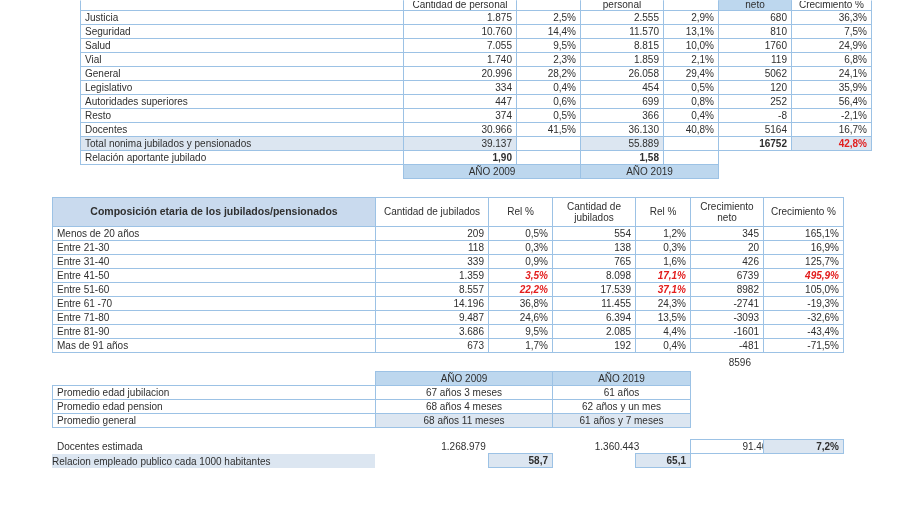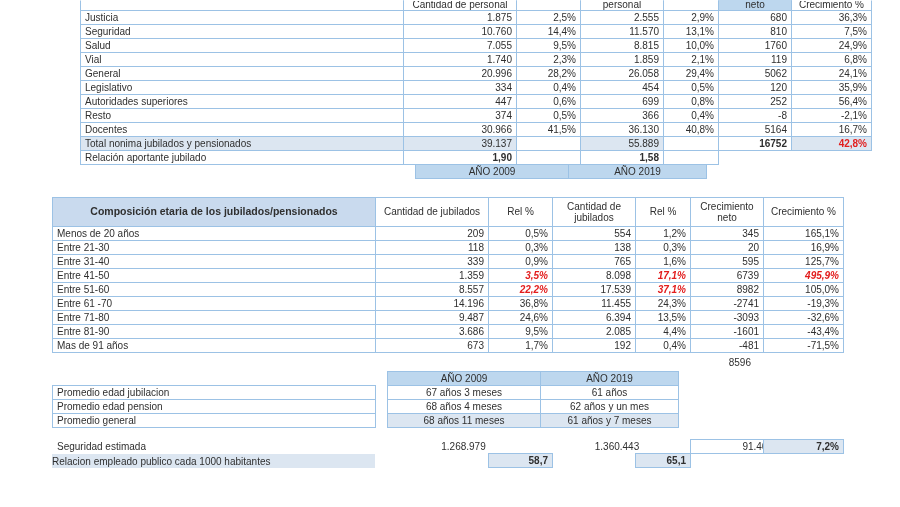--- a/index.html
+++ b/index.html
@@ -40,21 +40,21 @@
   .red-i{color:var(--red);font-weight:bold;font-style:italic;}
   .fs105{font-size:10.5px;}
   
   .w-lab{width:324px;}
   .wc1{width:114px;}
   .wc2{width:65px;}
   .wc3{width:84px;}
   .wc4{width:56px;}
   .wc5{width:74px;}
   .wc6{width:81px;}
-  .w12{width:154px;margin-left:12px;}
+  .w12{width:178px;}
   .w34{width:139px;}
   .free{position:absolute;box-sizing:border-box;display:flex;align-items:center;overflow:hidden;white-space:nowrap;line-height:11px;}
   .box{border:1px solid var(--line);background-clip:padding-box;}
 </style>
 </head>
 <body>
 
 <div id="screen">
 
   <div class="tbl" style="left:52px;top:0;padding-left:28px;">
@@ -195,21 +195,21 @@
     <div class="c bd num wc3">138</div>
     <div class="c bd num wc4">0,3%</div>
     <div class="c bd num wc5">20</div>
     <div class="c bd num wc6">16,9%</div>
   </div><div class="row">
     <div class="c bd lab w-lab">Entre 31-40</div>
     <div class="c bd num wc1">339</div>
     <div class="c bd num wc2">0,9%</div>
     <div class="c bd num wc3">765</div>
     <div class="c bd num wc4">1,6%</div>
-    <div class="c bd num wc5">595</div>
+    <div class="c bd num wc5">426</div>
     <div class="c bd num wc6">125,7%</div>
   </div><div class="row">
     <div class="c bd lab w-lab">Entre 41-50</div>
     <div class="c bd num wc1">1.359</div>
     <div class="c bd num wc2 red-i">3,5%</div>
     <div class="c bd num wc3">8.098</div>
     <div class="c bd num wc4 red-i">17,1%</div>
     <div class="c bd num wc5">6739</div>
     <div class="c bd num wc6 red-i">495,9%</div>
   </div><div class="row">
@@ -273,21 +273,21 @@
       <div class="c bd ctr w12">68 años 4 meses</div>
       <div class="c bd ctr w34">62 años y un mes</div>
     </div>
     <div class="row">
       <div class="c bd lab w-lab">Promedio general</div>
       <div class="c bd ctr fill-light w12">68 años 11 meses</div>
       <div class="c bd ctr fill-light w34">61 años y 7 meses</div>
     </div>
   </div>
 
-  <div class="free" style="left:57px;top:439px;height:15px;">Seguridad estimada</div>
+  <div class="free" style="left:57px;top:439px;height:15px;">Docentes estimada</div>
   <div class="free" style="left:375px;top:439px;width:177px;height:15px;justify-content:center;">1.268.979</div>
   <div class="free" style="left:552px;top:439px;width:130px;height:15px;justify-content:center;">1.360.443</div>
   <div class="free box num" style="left:690px;top:439px;width:88px;height:15px;">91.464</div>
   <div class="free box num bold fill-light" style="left:763px;top:439px;width:81px;height:15px;background:var(--light);">7,2%</div>
 
   <div class="free" style="left:52px;top:454px;width:323px;height:14px;background:var(--light);padding-left:0;">Relacion empleado publico cada 1000 habitantes</div>
   <div class="free box num bold" style="left:488px;top:453px;width:65px;height:15px;background:var(--light);">58,7</div>
   <div class="free box num bold" style="left:635px;top:453px;width:56px;height:15px;background:var(--light);">65,1</div>
 
 </div>

